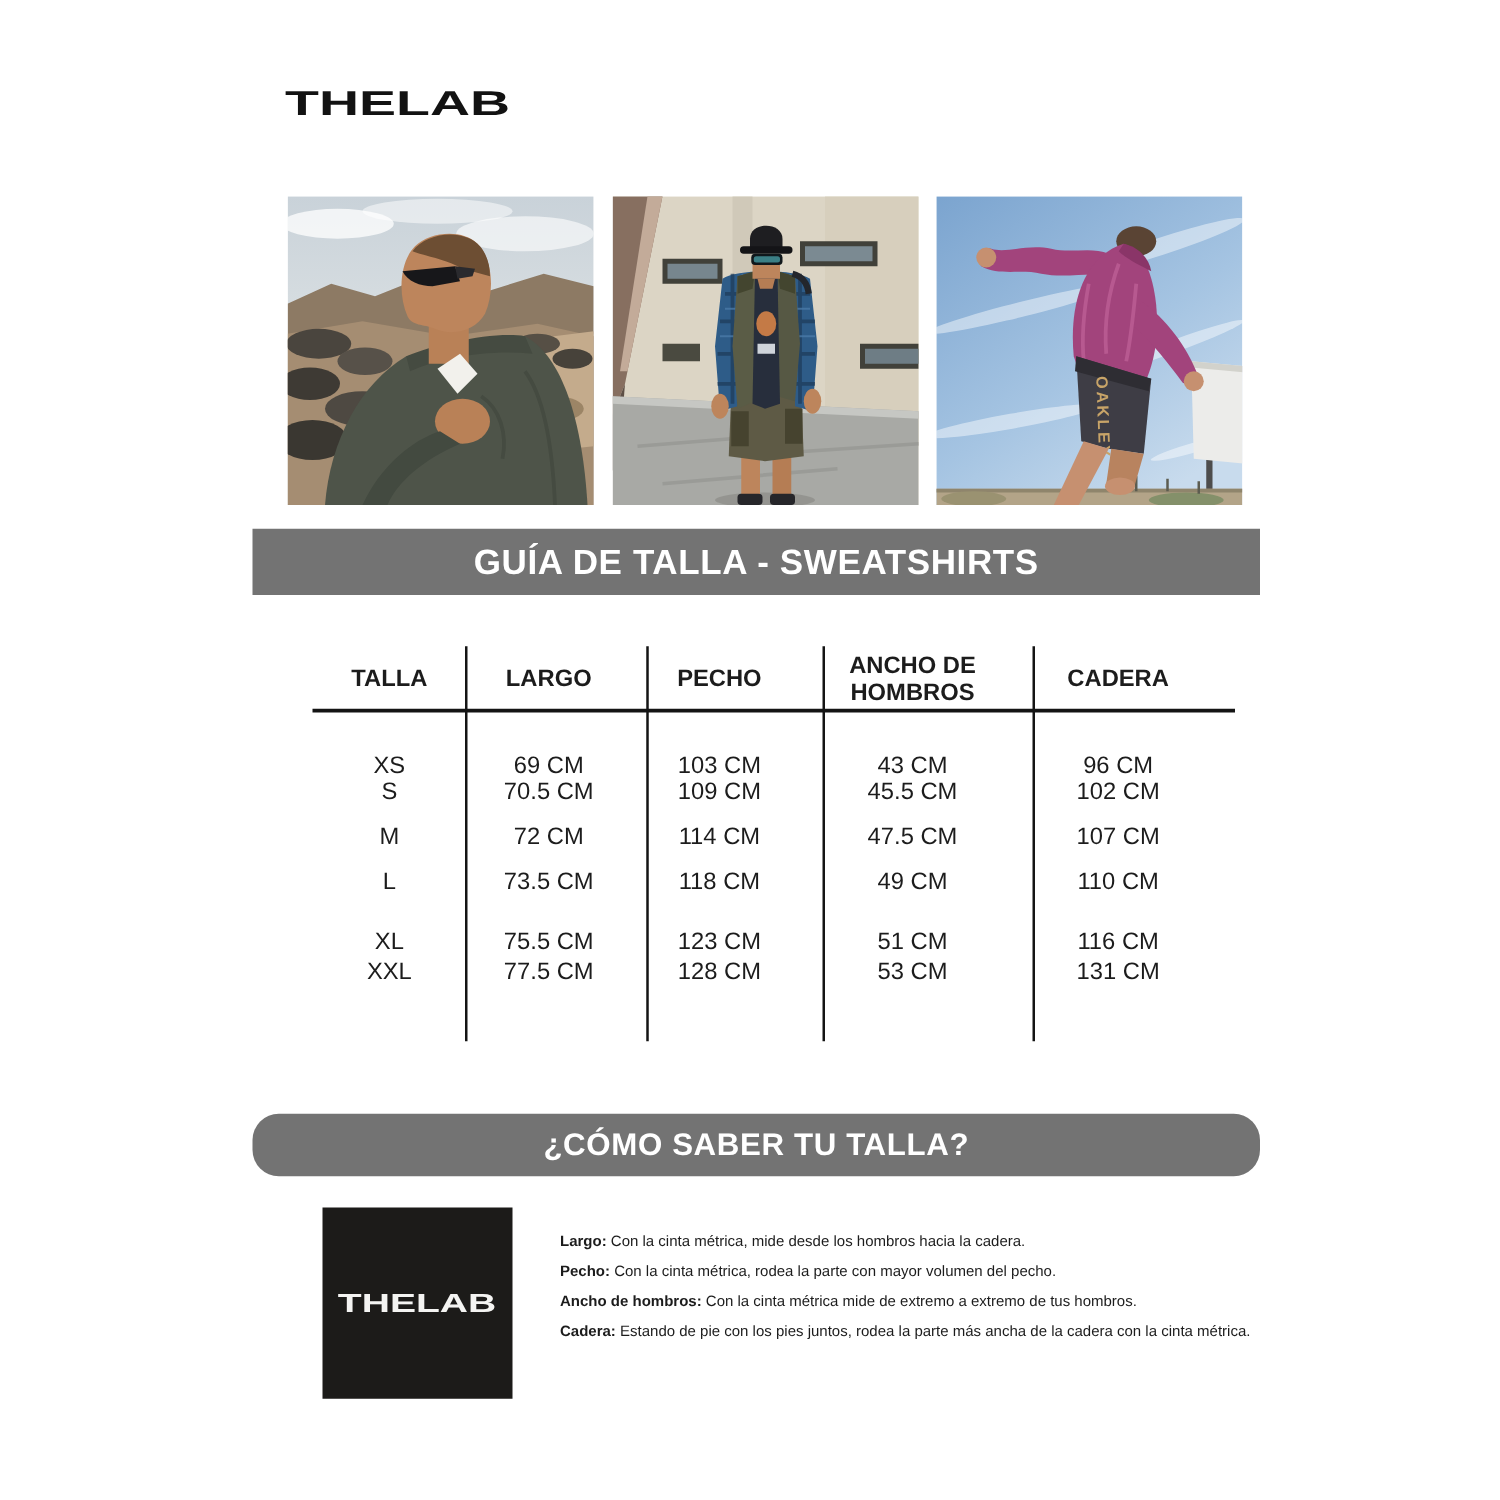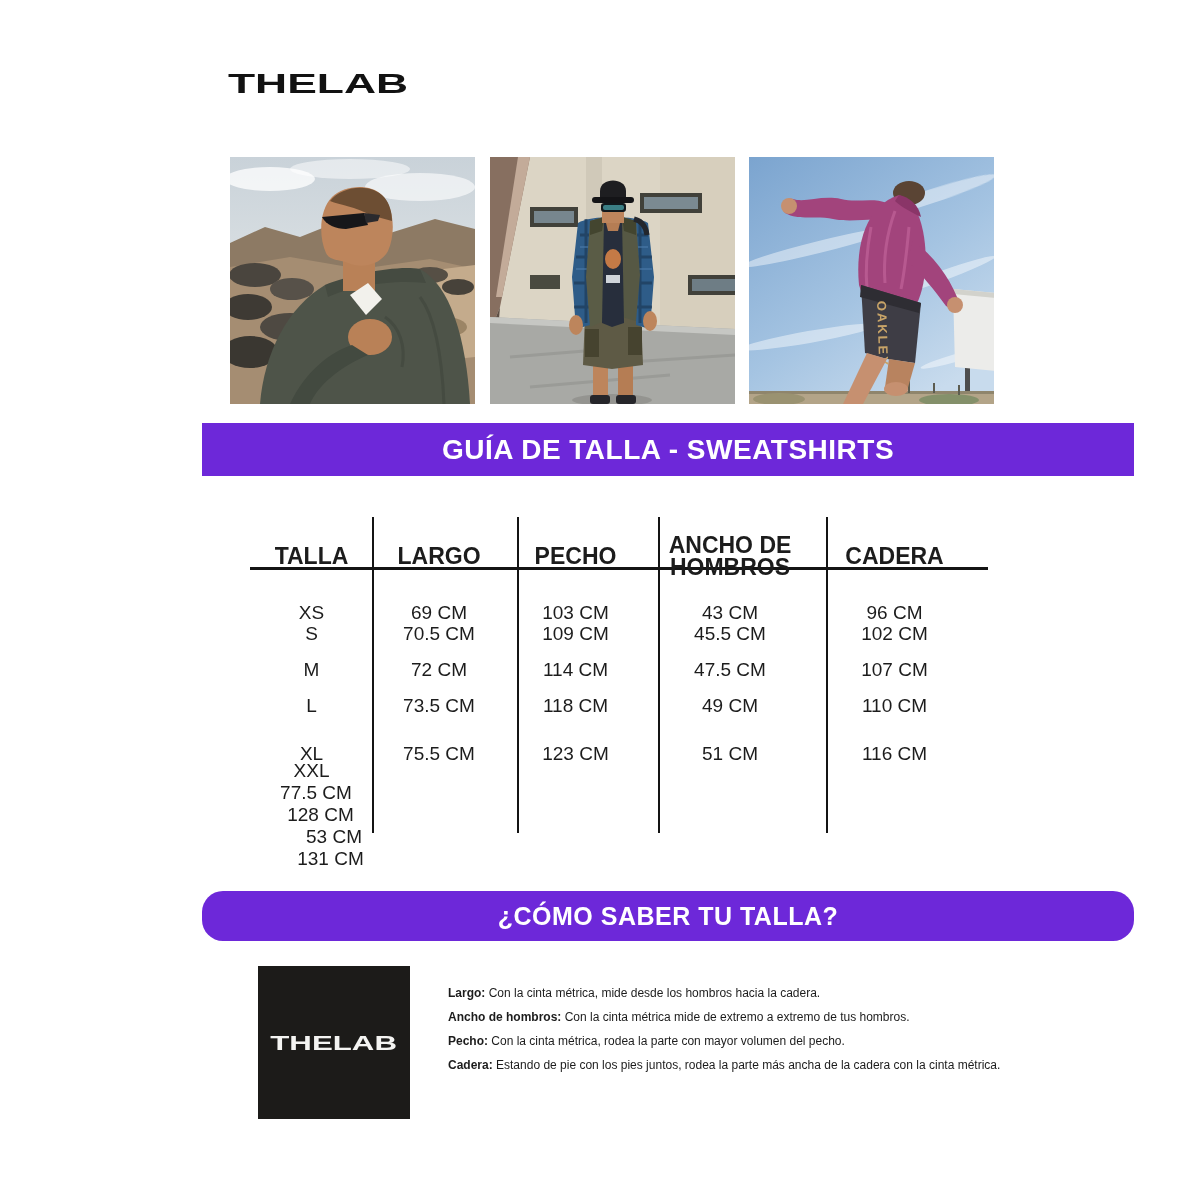--- a/index.html
+++ b/index.html
@@ -20,21 +20,21 @@
 
   
   .photo { position:absolute; top:157px; width:245px; height:247px; overflow:hidden; }
   .photo svg { display:block; width:245px; height:247px; }
   .photo1 { left:230px; }
   .photo2 { left:490px; }
   .photo3 { left:749px; }
 
   
   .banner {
-    position:absolute; left:202px; width:932px; background:#6d28d9; color:#ffffff;
+    position:absolute; left:202px; width:806px; background:#737373; color:#ffffff;
     display:flex; align-items:center; justify-content:center;
     font-weight:700; letter-spacing:0.5px; white-space:nowrap;
   }
   .banner1 { top:423px; height:53px; font-size:28px; }
   .banner2 { top:891px; height:50px; font-size:25px;border-radius:21px; }
 
   
   .size-table { position:absolute; left:250px; top:512px; width:738px; height:321px; }
   .size-table .vline { position:absolute; top:5px; height:316px; width:2px; background:#141414; }
   .size-table .vline.v1 { left:122px; }
@@ -42,25 +42,25 @@
   .size-table .vline.v3 { left:408px; }
   .size-table .vline.v4 { left:576px; }
   .size-table .hline { position:absolute; top:55px; left:0; width:738px; height:3px; background:#141414; }
   .tbl-row { position:absolute; left:0; width:738px; display:flex; }
   .tbl-row .cell { display:flex; align-items:center; justify-content:center; text-align:center; }
   .tbl-row .c0 { width:123px; }
   .tbl-row .c1 { width:132px; }
   .tbl-row .c2 { width:141px; }
   .tbl-row .c3 { width:168px; }
   .tbl-row .c4 { width:161px; }
-  .tbl-head { top:16px; height:55px; font-weight:700; font-size:23px; line-height:22px; }
+  .tbl-head { top:4px; height:55px; font-weight:700; font-size:19px; line-height:22px; }
   .tbl-head .cell { padding:0 14px; }
   .tbl-data { height:36px; font-size:19px; }
   .r0 { top:83px; } .r1 { top:104px; } .r2 { top:140px; }
-  .r3 { top:176px; } .r4 { top:224px; } .r5 { top:248px;flex-direction:column; }
+  .r3 { top:176px; } .r4 { top:224px; } .r5 { top:248px; }
 
   
   .brand-box {
     position:absolute; left:258px; top:966px; width:152px; height:153px;
     background:#1c1b19; display:flex; align-items:center; justify-content:center;
   }
   .brand-box .logo-small {
     font-size:22px; font-weight:900; color:#f4f4f2;
     transform:scaleX(1.42) scaleY(0.95); transform-origin:center;
     white-space:nowrap;
@@ -297,18 +297,18 @@
   <div class="banner banner2">
     <span>¿CÓMO SABER TU TALLA?</span>
   </div>
 
   <div class="brand-box">
     <span class="logo-small">THELAB</span>
   </div>
 
   <div class="instructions">
     <p><strong>Largo:</strong><span> Con la cinta métrica, mide desde los hombros hacia la cadera.</span></p>
+    <p><strong>Pecho:</strong><span> Con la cinta métrica, rodea la parte con mayor volumen del pecho.</span></p>
     <p><strong>Ancho de hombros:</strong><span> Con la cinta métrica mide de extremo a extremo de tus hombros.</span></p>
-    <p><strong>Pecho:</strong><span> Con la cinta métrica, rodea la parte con mayor volumen del pecho.</span></p>
     <p><strong>Cadera:</strong><span> Estando de pie con los pies juntos, rodea la parte más ancha de la cadera con la cinta métrica.</span></p>
   </div>
 
 </div>
 
 </body></html>

